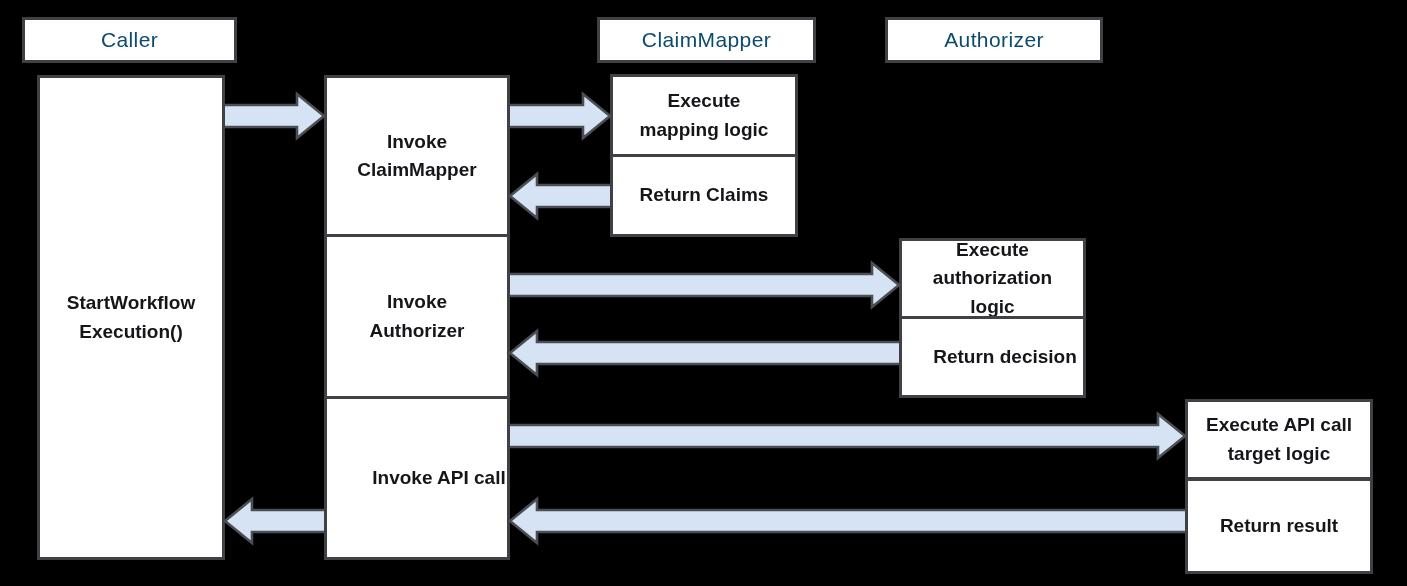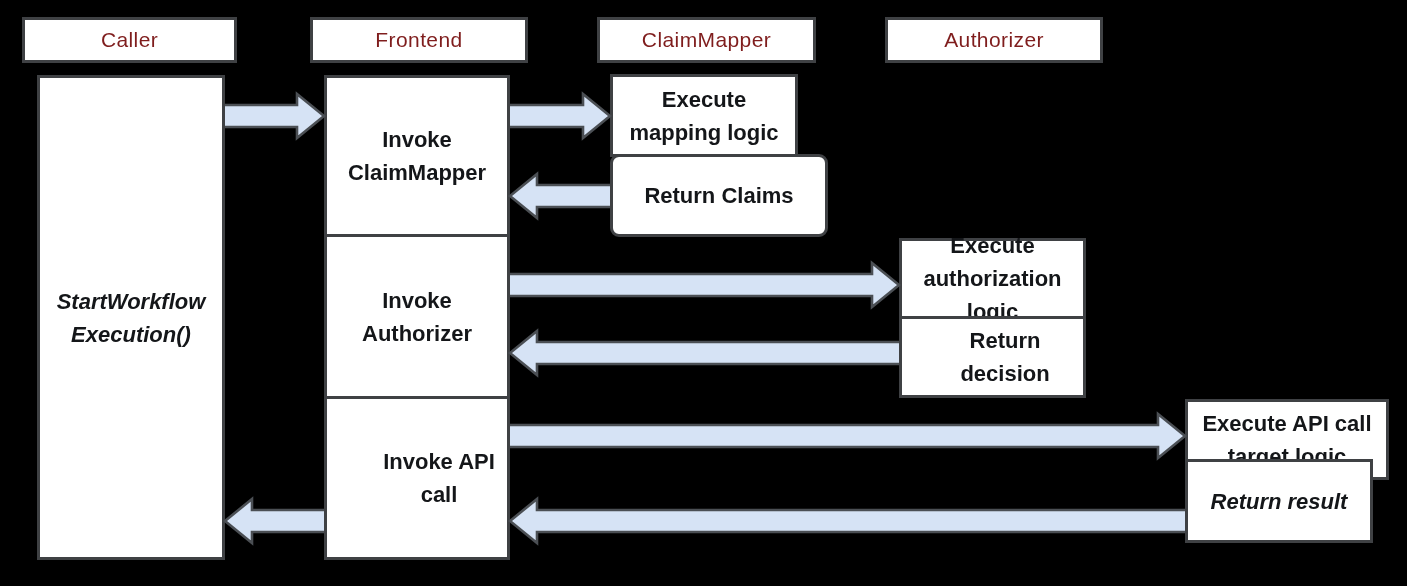--- a/index.html
+++ b/index.html
@@ -19,33 +19,33 @@
     position: absolute;
     box-sizing: border-box;
     background: #ffffff;
     border: 3px solid #3f4144;
     display: flex;
     align-items: center;
     justify-content: center;
     font-size: 21px;
     font-weight: 400;
     letter-spacing: 0.4px;
-    color: #7f1d1d;
+    color: #0c4a6e;
     z-index: 2;
   }
   .act {
     position: absolute;
     box-sizing: border-box;
     background: #ffffff;
     border: 3px solid #3f4144;
     display: flex;
     align-items: center;
     justify-content: center;
     text-align: center;
-    font-size: 22px;
+    font-size: 19px;
     font-weight: 700;
     line-height: 1.5;
     color: #141619;
     white-space: pre-line;
     z-index: 2;
   }
   #arrows {
     position: absolute;
     left: 0;
     top: 0;
@@ -54,69 +54,66 @@
   }
 </style>
 </head>
 <body>
 
 <div id="canvas">
 
   <div class="hdr" style="left:22px;  top:17px; width:215px; height:46px;">
     <span>Caller</span>
   </div>
-  <div class="hdr" style="left:310px; top:17px; width:218px; height:46px;">
-    <span>Frontend</span>
-  </div>
   <div class="hdr" style="left:597px; top:17px; width:219px; height:46px;">
     <span>ClaimMapper</span>
   </div>
   <div class="hdr" style="left:885px; top:17px; width:218px; height:46px;">
     <span>Authorizer</span>
   </div>
 
-  <div class="act" style="left:37px; top:75px; width:188px; height:485px;font-style:italic;">
+  <div class="act" style="left:37px; top:75px; width:188px; height:485px;">
     <span>StartWorkflow
 Execution()</span>
   </div>
 
   <div class="act" style="left:324px; top:75px; width:186px; height:162px;">
     <span>Invoke
 ClaimMapper</span>
   </div>
   <div class="act" style="left:324px; top:234px; width:186px; height:165px;">
     <span>Invoke
 Authorizer</span>
   </div>
   <div class="act" style="left:324px; top:396px; width:186px; height:164px;padding-left:44px;">
     <span>Invoke API call</span>
   </div>
 
   <div class="act" style="left:610px; top:74px; width:188px; height:83px;">
     <span>Execute
 mapping logic</span>
   </div>
-  <div class="act" style="left:610px; top:154px; width:218px; height:83px;border-radius:9px;">
+  <div class="act" style="left:610px; top:154px; width:188px; height:83px;">
     <span>Return Claims</span>
   </div>
 
   <div class="act" style="left:899px; top:238px; width:187px; height:81px;">
     <span>Execute
 authorization
 logic</span>
   </div>
   <div class="act" style="left:899px; top:316px; width:187px; height:82px;padding-left:25px;">
     <span>Return decision</span>
   </div>
 
-  <div class="act" style="left:1185px; top:399px; width:204px; height:81px;">
+  <div class="act" style="left:1185px; top:399px; width:188px; height:81px;">
     <span>Execute API call
 target logic</span>
   </div>
-  <div class="act" style="left:1185px; top:459px; width:188px; height:84px;font-style:italic;">
+  <div class="act" style="left:1185px; top:478px; width:188px; height:96px;">
     <span>Return result</span>
   </div>
 
   <svg id="arrows" width="1407" height="586" viewBox="0 0 1407 586">
       <path d="M 225 105 L 297 105 L 297 94 L 324 116 L 297 138 L 297 127 L 225 127" fill="#d6e3f5" stroke="#4b4f54" stroke-width="2.6" stroke-linejoin="miter"></path>
       <path d="M 510 105 L 583 105 L 583 94 L 610 116 L 583 138 L 583 127 L 510 127" fill="#d6e3f5" stroke="#4b4f54" stroke-width="2.6" stroke-linejoin="miter"></path>
       <path d="M 610 185 L 537 185 L 537 174 L 510 196 L 537 218 L 537 207 L 610 207" fill="#d6e3f5" stroke="#4b4f54" stroke-width="2.6" stroke-linejoin="miter"></path>
       <path d="M 510 274 L 872 274 L 872 263 L 899 285 L 872 307 L 872 296 L 510 296" fill="#d6e3f5" stroke="#4b4f54" stroke-width="2.6" stroke-linejoin="miter"></path>
       <path d="M 899 342 L 537 342 L 537 331 L 510 353 L 537 375 L 537 364 L 899 364" fill="#d6e3f5" stroke="#4b4f54" stroke-width="2.6" stroke-linejoin="miter"></path>
       <path d="M 510 425 L 1158 425 L 1158 414 L 1185 436 L 1158 458 L 1158 447 L 510 447" fill="#d6e3f5" stroke="#4b4f54" stroke-width="2.6" stroke-linejoin="miter"></path>

